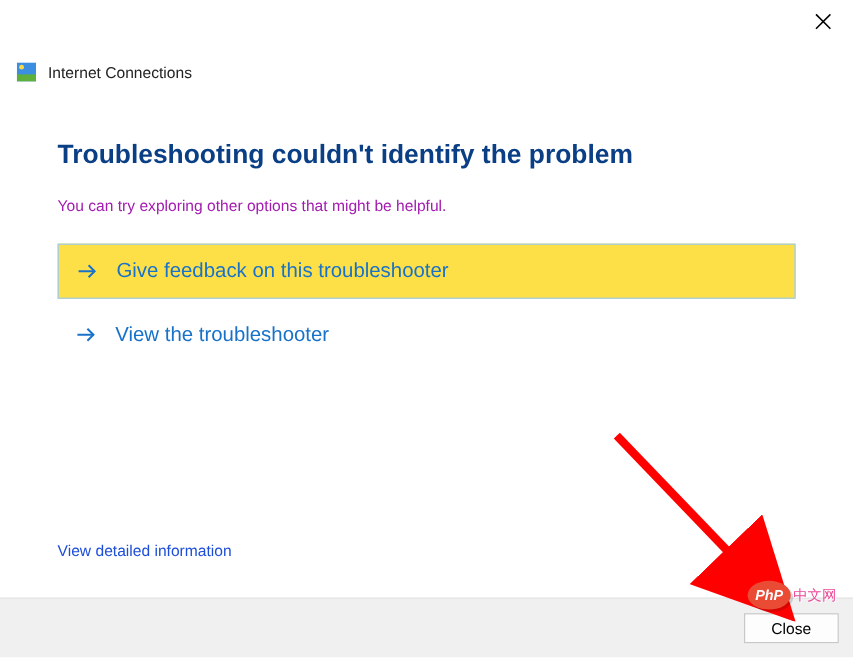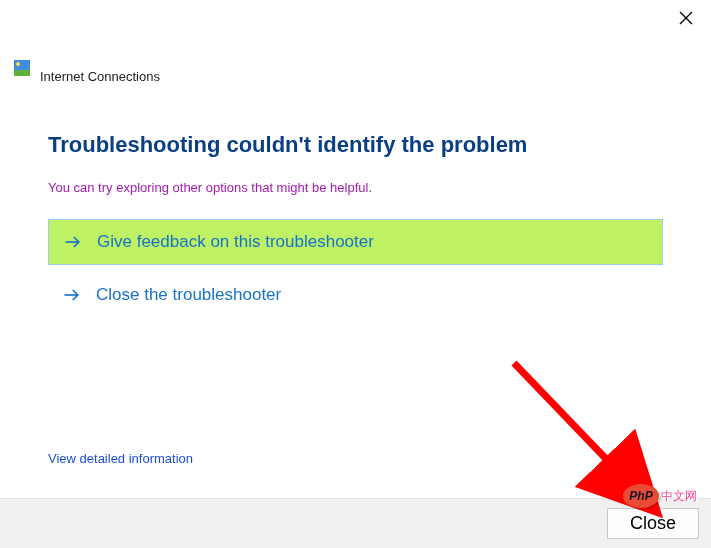--- a/index.html
+++ b/index.html
@@ -35,21 +35,20 @@
     }
     .app-icon {
       width: 16px;
       height: 16px;
       display: inline-block;
     }
     .app-icon svg { width: 16px; height: 16px; }
     .title-text {
       font-size: 13px;
       color: #222;
-      margin-top: 17px;
     }
     .content {
       padding: 48px 48px 0 48px;
     }
     .heading {
       color: #0a3f85;
       font-size: 22px;
       font-weight: 700;
       margin-bottom: 22px;
     }
@@ -61,21 +60,21 @@
     .option-row {
       display: flex;
       align-items: center;
       gap: 14px;
       padding: 12px 14px;
       cursor: pointer;
       margin-bottom: 8px;
     }
     .option-row.bordered {
       border: 1px solid #9fcbe8;
-      background: #bef264;
+      background: #fde047;
     }
     .arrow-icon {
       width: 20px;
       height: 20px;
       flex-shrink: 0;
     }
     .arrow-icon svg { width: 20px; height: 20px; }
     .option-label {
       color: #1872c9;
       font-size: 17px;
@@ -97,37 +96,37 @@
       background: #f0f0f0;
       border-top: 1px solid #e4e4e4;
       display: flex;
       justify-content: flex-end;
       align-items: center;
       padding-right: 12px;
     }
     .close-btn {
       background: #fdfdfd;
       border: 1px solid #c8c8c8;
-      font-size: 18px;
+      font-size: 13px;
       padding: 4px 22px;
       cursor: pointer;
       font-family: inherit;
     }
     .watermark {
       position: absolute;
       right: 14px;
       bottom: 40px;
       pointer-events: none;
       display: flex;
       align-items: center;
       gap: 2px;
     }
     .php-bubble {
       background: #e94b35;
-      color: #0f172a;
+      color: #ffffff;
       font-size: 12px;
       font-weight: bold;
       font-style: italic;
       border-radius: 50%;
       width: 36px;
       height: 24px;
       display: flex;
       align-items: center;
       justify-content: center;
       box-shadow: 2px 2px 0 rgba(0,0,0,0.15);
@@ -185,21 +184,21 @@
     <span class="option-label">Give feedback on this troubleshooter</span>
   </div>
 
   <div class="option-row">
     <span class="arrow-icon">
       <svg viewBox="0 0 24 24">
           <line x1="3" y1="12" x2="19" y2="12" stroke="#1872c9" stroke-width="2"></line>
           <polyline points="13,6 19,12 13,18" fill="none" stroke="#1872c9" stroke-width="2"></polyline>
         </svg>
     </span>
-    <span class="option-label">Close the troubleshooter</span>
+    <span class="option-label">View the troubleshooter</span>
   </div>
 </div>
 
 <div class="detail-link">View detailed information</div>
 
 <div class="footer">
   <button class="close-btn">Close</button>
 </div>
 
 <svg class="red-arrow" viewBox="0 0 170 170">

